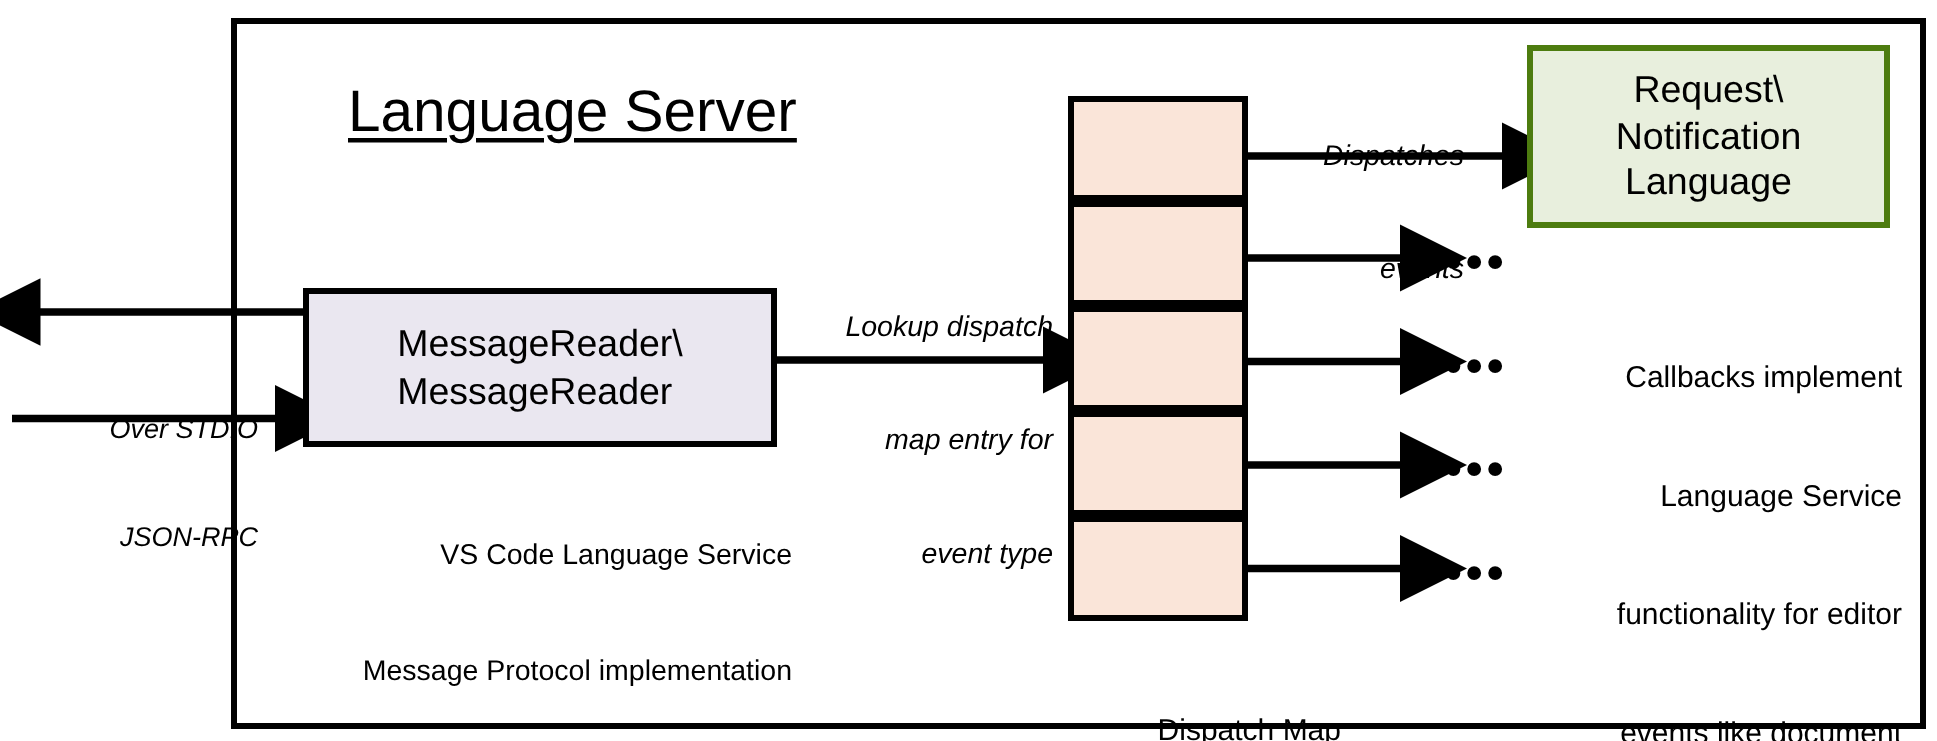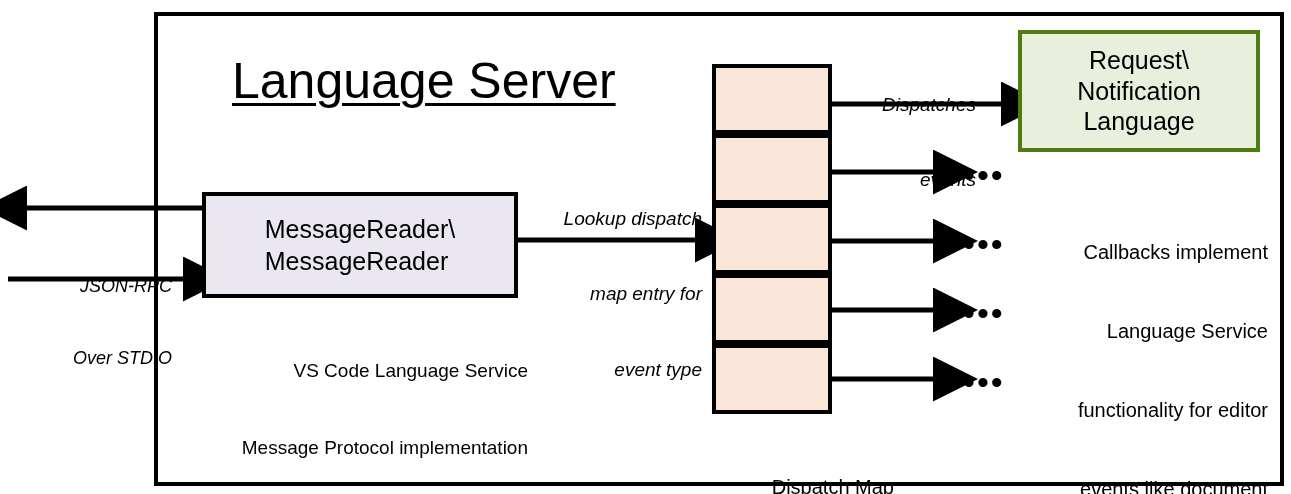--- a/index.html
+++ b/index.html
@@ -42,25 +42,25 @@
     height: 474px;
     border: 4px solid #000;
     box-sizing: border-box;
     background: transparent;
   }
   
   #server-title {
     left: 232px;
     top: 52px;
     width: 340px;
-    font-size: 50px;
+    font-size: 39px;
     text-decoration: underline;
     text-underline-offset: 5px;
     text-decoration-thickness: 3px;
-    text-align: center;
+    text-align: left;
   }
   
   #reader-box {
     position: absolute;
     left: 202px;
     top: 192px;
     width: 316px;
     height: 106px;
     border: 4px solid #000;
     background: #EAE7F0;
@@ -215,22 +215,22 @@
 
     <g>
       <circle cx="790" cy="379" r="13" fill="#000"></circle>
       <line x1="790" y1="379" x2="938" y2="379" stroke="#000" stroke-width="5" marker-end="url(#ah)"></line>
     </g>
   </svg>
 
   <div class="txt" id="server-title">Language Server</div>
 
   <div class="txt" id="jsonrpc-label">
+    <div>Over STDIO</div>
     <div>JSON-RPC</div>
-    <div>Over STDIO</div>
   </div>
 
   <div id="reader-box">
     <div class="label">
       <div>MessageReader\</div>
       <div>MessageReader</div>
     </div>
   </div>
   <div class="txt" id="reader-caption">
     <div>VS Code Language Service</div>

